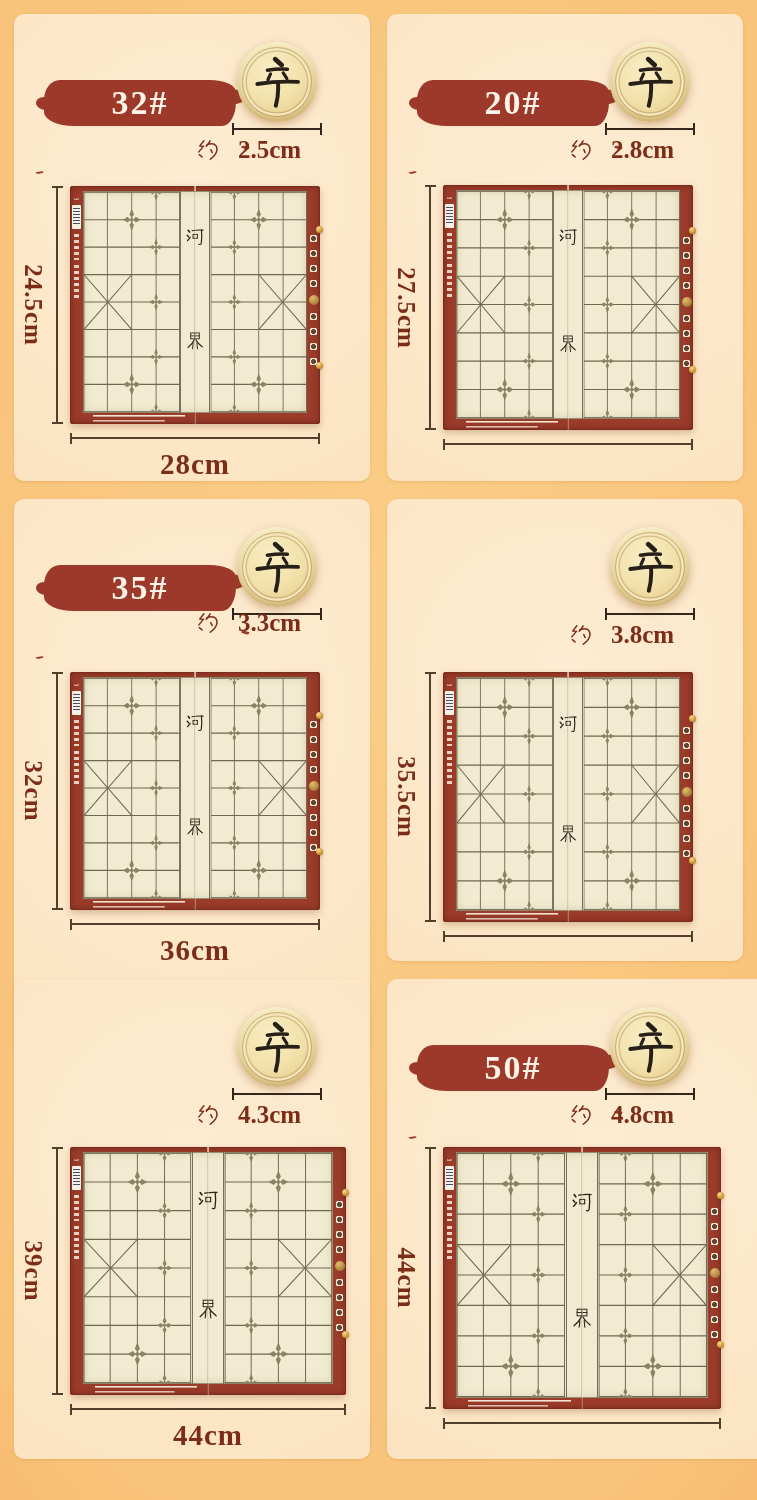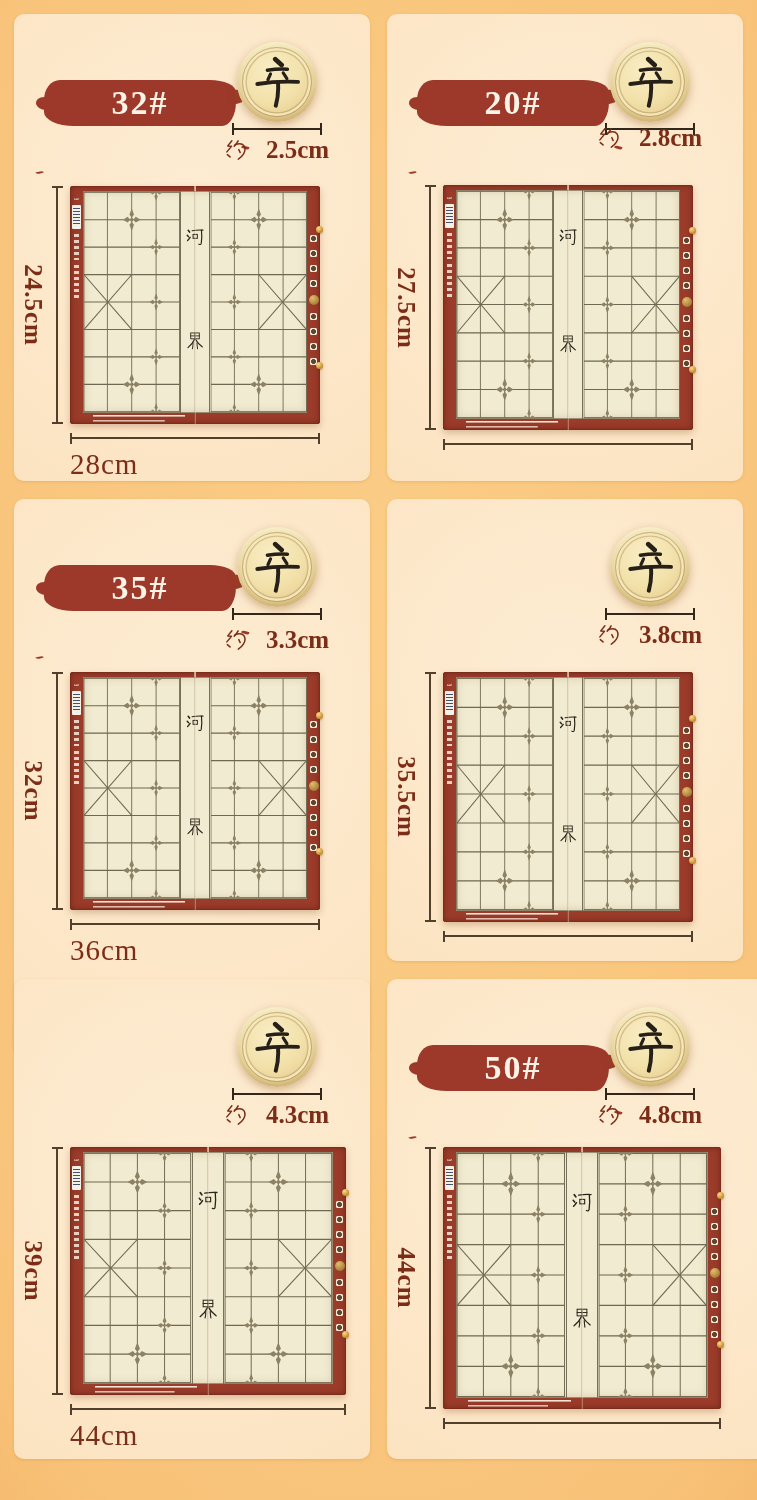--- a/index.html
+++ b/index.html
@@ -32,26 +32,26 @@
   .dline{position:absolute;height:2px;background:#33261b;}
   .dline::before,.dline::after{content:'';position:absolute;top:-5px;width:2px;height:12px;background:#33261b;}
   .dline::before{left:0;} .dline::after{right:0;}
   .vline{position:absolute;left:42px;width:1.6px;background:#53402c;}
   .vline::before,.vline::after{content:'';position:absolute;left:-4.5px;width:11px;height:1.6px;background:#53402c;}
   .vline::before{top:0;} .vline::after{bottom:0;}
   .hline{position:absolute;height:1.6px;background:#53402c;}
   .hline::before,.hline::after{content:'';position:absolute;top:-4.5px;width:1.6px;height:11px;background:#53402c;}
   .hline::before{left:0;} .hline::after{right:0;}
   
-  .dia{position:absolute;display:flex;align-items:center;justify-content:center;gap:18px;
+  .dia{position:absolute;display:flex;align-items:center;gap:18px;
        font-weight:bold;font-size:25px;color:#7c2d17;}
   .yue{width:23px;height:23px;color:#7c2d17;flex:0 0 auto;}
   .vdim{position:absolute;left:5px;transform:translateY(-50%);writing-mode:vertical-rl;text-orientation:sideways;
         font-weight:bold;font-size:25px;color:#7c2d17;letter-spacing:1px;}
-  .hdim{position:absolute;font-weight:normal;font-size:29px;color:#7c2d17;letter-spacing:1px;}
+  .hdim{position:absolute;text-align:center;font-weight:bold;font-size:29px;color:#7c2d17;letter-spacing:1px;}
   
   .board{position:absolute;background:#9b3b2a;border-radius:3px;
          box-shadow:0 3px 7px rgba(120,60,20,.28), inset 0 0 0 1px #7d2b1c, inset 0 0 6px rgba(60,15,5,.5);}
   .b-field{position:absolute;left:13px;right:13px;top:5px;bottom:11px;background:#f1ebd1;display:flex;
          box-shadow:inset 0 0 0 1px #9a8f74, inset 0 0 10px rgba(130,105,60,.28);}
   .half{flex:1 1 0;height:100%;display:block;}
   .half.flip{transform:scaleX(-1);}
   .strip{width:13%;position:relative;border-left:1px solid #77705a;border-right:1px solid #77705a;box-sizing:border-box;}
   .g-he,.g-jie{position:absolute;left:50%;width:72%;transform:translateX(-50%);color:#2b241a;}
   .g-he{top:16%;} .g-jie{top:63%;}
@@ -214,21 +214,21 @@
   <section class="panel" style="left:387px;top:14px;width:356px;height:467px">
     <div class="brush">
         <span class="brush-txt">20#</span>
       </div>
     <div class="piece">
         <svg class="pc" viewBox="0 0 100 100">
           <use href="#g-xin"></use>
         </svg>
       </div>
     <div class="dline" style="left:218px;top:114px;width:90px"></div>
-    <div class="dia" style="left:183px;top:110px;width:160px">
+    <div class="dia" style="left:183px;top:122px;width:160px">
         <svg class="yue" viewBox="0 0 100 100">
           <use href="#g-yue"></use>
         </svg>
         <span>2.8cm</span>
       </div>
     <div class="vdim" style="top:294px">27.5cm</div>
     <div class="vline" style="top:171px;height:245px"></div>
     <div class="board" style="left:56px;top:171px;width:250px;height:245px">
       <div class="b-field">
         <svg class="half" viewBox="0 0 100 180" preserveAspectRatio="none">
@@ -275,21 +275,21 @@
   <section class="panel" style="left:14px;top:499px;width:356px;height:558px">
     <div class="brush">
         <span class="brush-txt">35#</span>
       </div>
     <div class="piece">
         <svg class="pc" viewBox="0 0 100 100">
           <use href="#g-xin"></use>
         </svg>
       </div>
     <div class="dline" style="left:218px;top:114px;width:90px"></div>
-    <div class="dia" style="left:183px;top:127px;width:160px">
+    <div class="dia" style="left:183px;top:110px;width:160px">
         <svg class="yue" viewBox="0 0 100 100">
           <use href="#g-yue"></use>
         </svg>
         <span>3.3cm</span>
       </div>
     <div class="vdim" style="top:292px">32cm</div>
     <div class="vline" style="top:173px;height:238px"></div>
     <div class="board" style="left:56px;top:173px;width:250px;height:238px">
       <div class="b-field">
         <svg class="half" viewBox="0 0 100 180" preserveAspectRatio="none">

